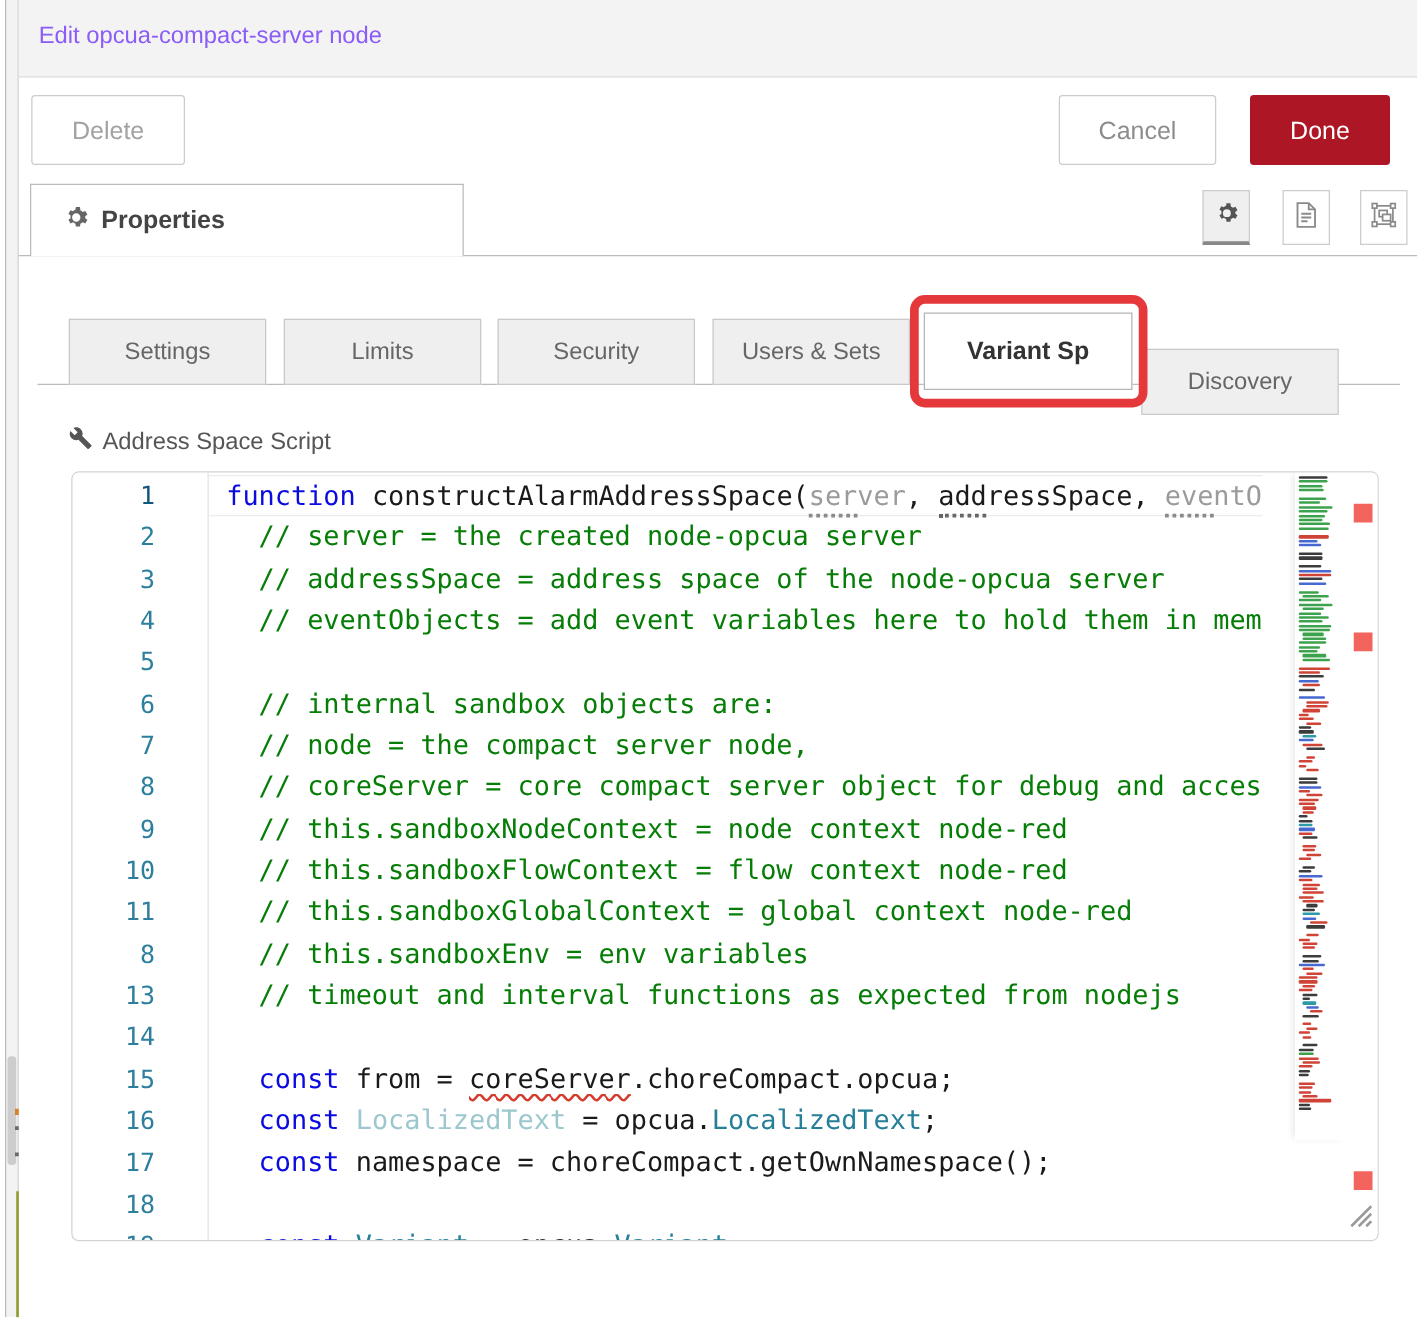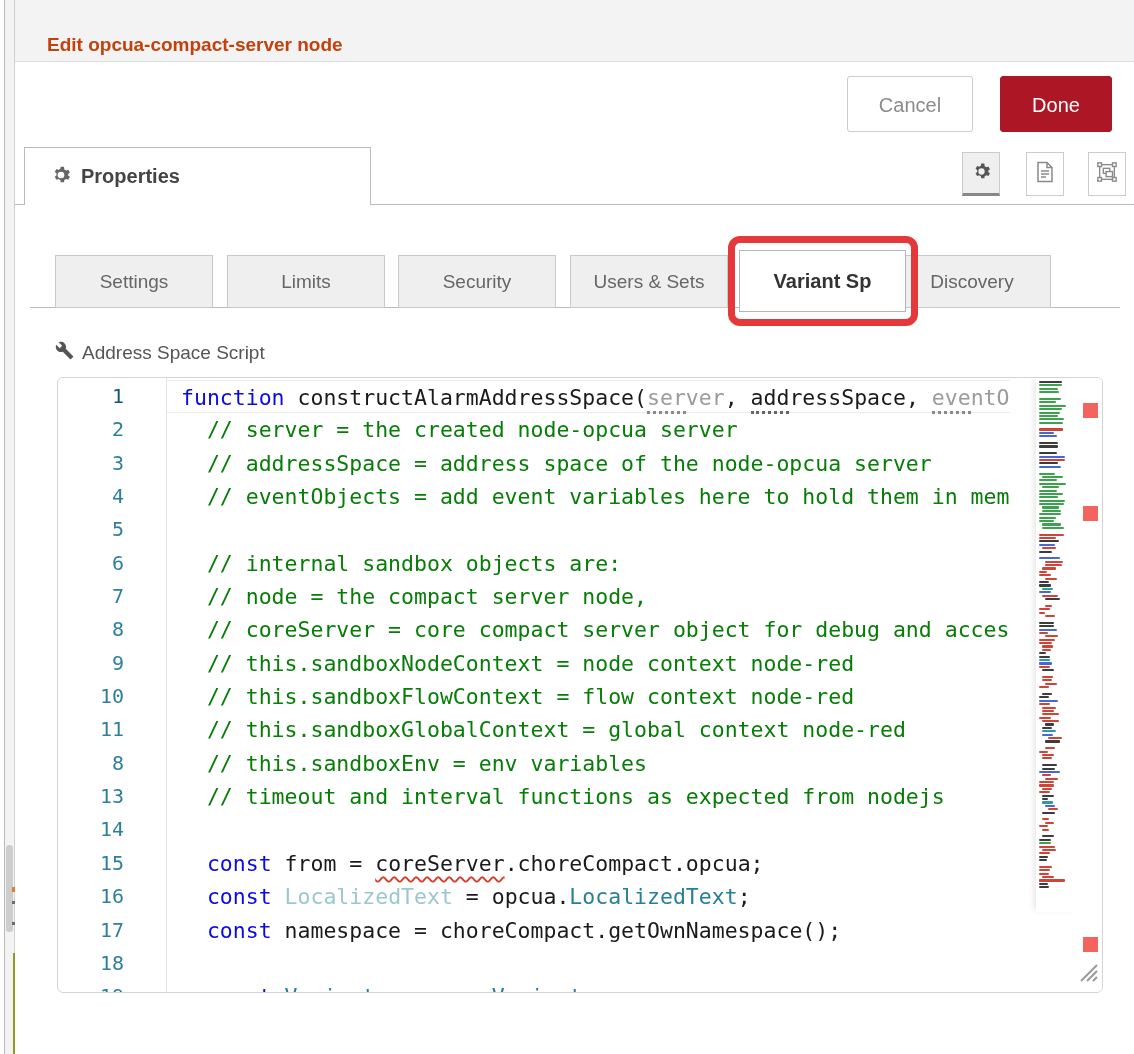--- a/index.html
+++ b/index.html
@@ -6,21 +6,21 @@
   .screen{position:relative;width:1134px;height:1054px;background:#fff;overflow:hidden;
           font-family:"Liberation Sans",sans-serif;color:#444;}
   
   .edge-strip{position:absolute;left:5px;top:0;width:9px;height:1054px;background:#f3f3f3;}
   .edge-line1{position:absolute;left:4px;top:0;width:1px;height:1054px;background:#b9b9b9;}
   .edge-line2{position:absolute;left:14px;top:0;width:1px;height:1054px;background:#cfcfcf;}
   .edge-thumb{position:absolute;left:6px;top:845px;width:7px;height:87px;background:#cdcdcd;border-radius:3px;}
   .edge-tick{position:absolute;width:3px;}
   
   .hdr{position:absolute;left:15px;top:0;width:1119px;height:61px;background:#f3f3f3;border-bottom:1px solid #dedede;}
-  .hdr h1{margin:16px;padding:18px 0 0 16px;font-size:19px;font-weight:bold;color:#c2410c;}
+  .hdr h1{margin:0;padding:18px 0 0 16px;font-size:19px;font-weight:normal;color:#8b5cf6;}
   
   .btn{position:absolute;box-sizing:border-box;border:1px solid #ccc;border-radius:3px;background:#fff;
        font-size:20px;text-align:center;cursor:pointer;}
   .btn-delete{left:25px;top:76px;width:123px;height:56px;line-height:54px;color:#a2a2a2;}
   .btn-cancel{left:847px;top:76px;width:126px;height:56px;line-height:54px;color:#8c8c8c;}
   .btn-done{left:1000px;top:76px;width:112px;height:56px;line-height:54px;background:var(--accent);border-color:var(--accent);color:#fff;}
   
   .prop-row-line{position:absolute;left:15px;top:204px;width:1119px;height:1px;background:#bbb;}
   .prop-tab{position:absolute;left:24px;top:147px;width:347px;height:58px;box-sizing:border-box;background:#fff;
             border:1px solid #bbb;border-bottom:none;z-index:2;display:flex;align-items:center;padding-left:26px;gap:10px;}
@@ -77,20 +77,21 @@
   <div class="edge-line2"></div>
   <div class="edge-tick" style="left:12px;top:887px;height:5px;background:#d9822b;"></div>
   <div class="edge-tick" style="left:12px;top:901px;height:3px;background:#6b6b6b;"></div>
   <div class="edge-tick" style="left:12px;top:922px;height:3px;background:#6b6b6b;"></div>
   <div class="edge-tick" style="left:13px;top:953px;height:101px;width:2px;background:#8f9a27;"></div>
 
   <div class="hdr">
     <h1>Edit opcua-compact-server node</h1>
   </div>
 
+  <button class="btn btn-delete">Delete</button>
   <button class="btn btn-cancel">Cancel</button>
   <button class="btn btn-done">Done</button>
 
   <div class="prop-row-line"></div>
   <div class="prop-tab">
     <span>
       <svg width="20" height="20" viewBox="0 0 24 24">
           <path fill-rule="evenodd" fill="#666" d="M12 8a4 4 0 1 0 0 8 4 4 0 0 0 0-8zm8.6 5.3c.05-.42.05-2.18 0-2.6l2.1-1.6-2-3.46-2.5 1a8 8 0 0 0-2.2-1.3L15.6 2h-4l-.4 2.64a8 8 0 0 0-2.2 1.3l-2.5-1-2 3.47 2.1 1.6a8.3 8.3 0 0 0 0 2.6l-2.1 1.6 2 3.46 2.5-1a8 8 0 0 0 2.2 1.3l.4 2.63h4l.4-2.64a8 8 0 0 0 2.2-1.3l2.5 1 2-3.46-2.1-1.6z"></path>
         </svg>
     </span>
@@ -127,21 +128,21 @@
     </span>
   </div>
 
   <div class="etab-line"></div>
   <div id="etabs">
       <div class="etab" style="left: 55px;">Settings</div>
       <div class="etab" style="left: 227px;">Limits</div>
       <div class="etab" style="left: 398px;">Security</div>
       <div class="etab" style="left: 570px;">Users &amp; Sets</div>
       <div class="etab active" style="left: 739px; width: 167px;">Variant Sp</div>
-      <div class="etab" style="left: 893px;">Discovery</div>
+      <div class="etab" style="left: 913px; margin-top: 24px;">Discovery</div>
     </div>
   <div class="hl-box"></div>
 
   <div class="section-label">
     <span>
       <svg width="19" height="19" viewBox="0 0 24 24">
           <path fill="#555" d="M22.7 19l-9.1-9.1c.9-2.3.4-5-1.5-6.9-2-2-5-2.4-7.4-1.3L9 6 6 9 1.6 4.7C.4 7.1.9 10.1 2.9 12.1c1.9 1.9 4.6 2.4 6.9 1.5l9.1 9.1c.4.4 1 .4 1.4 0l2.3-2.3c.5-.4.5-1.1.1-1.4z"></path>
         </svg>
     </span>
     <span>Address Space Script</span>

